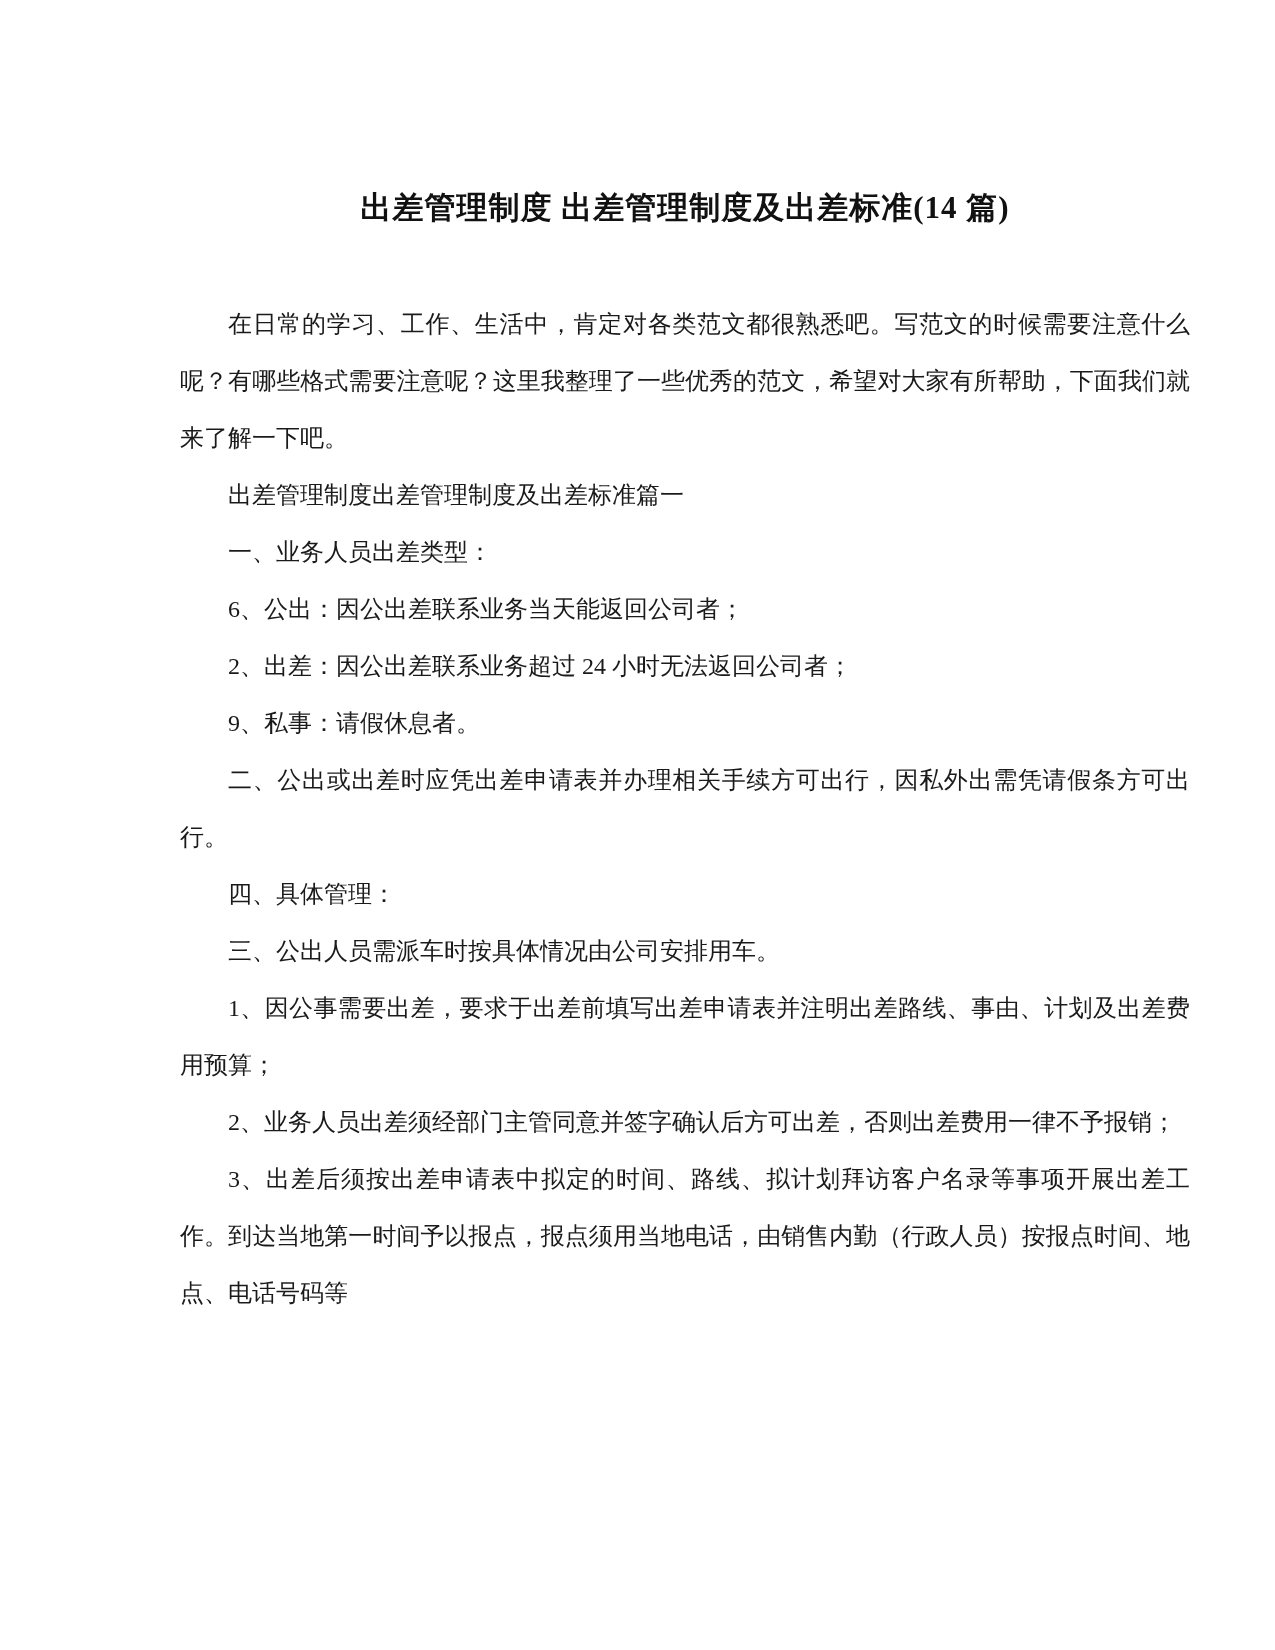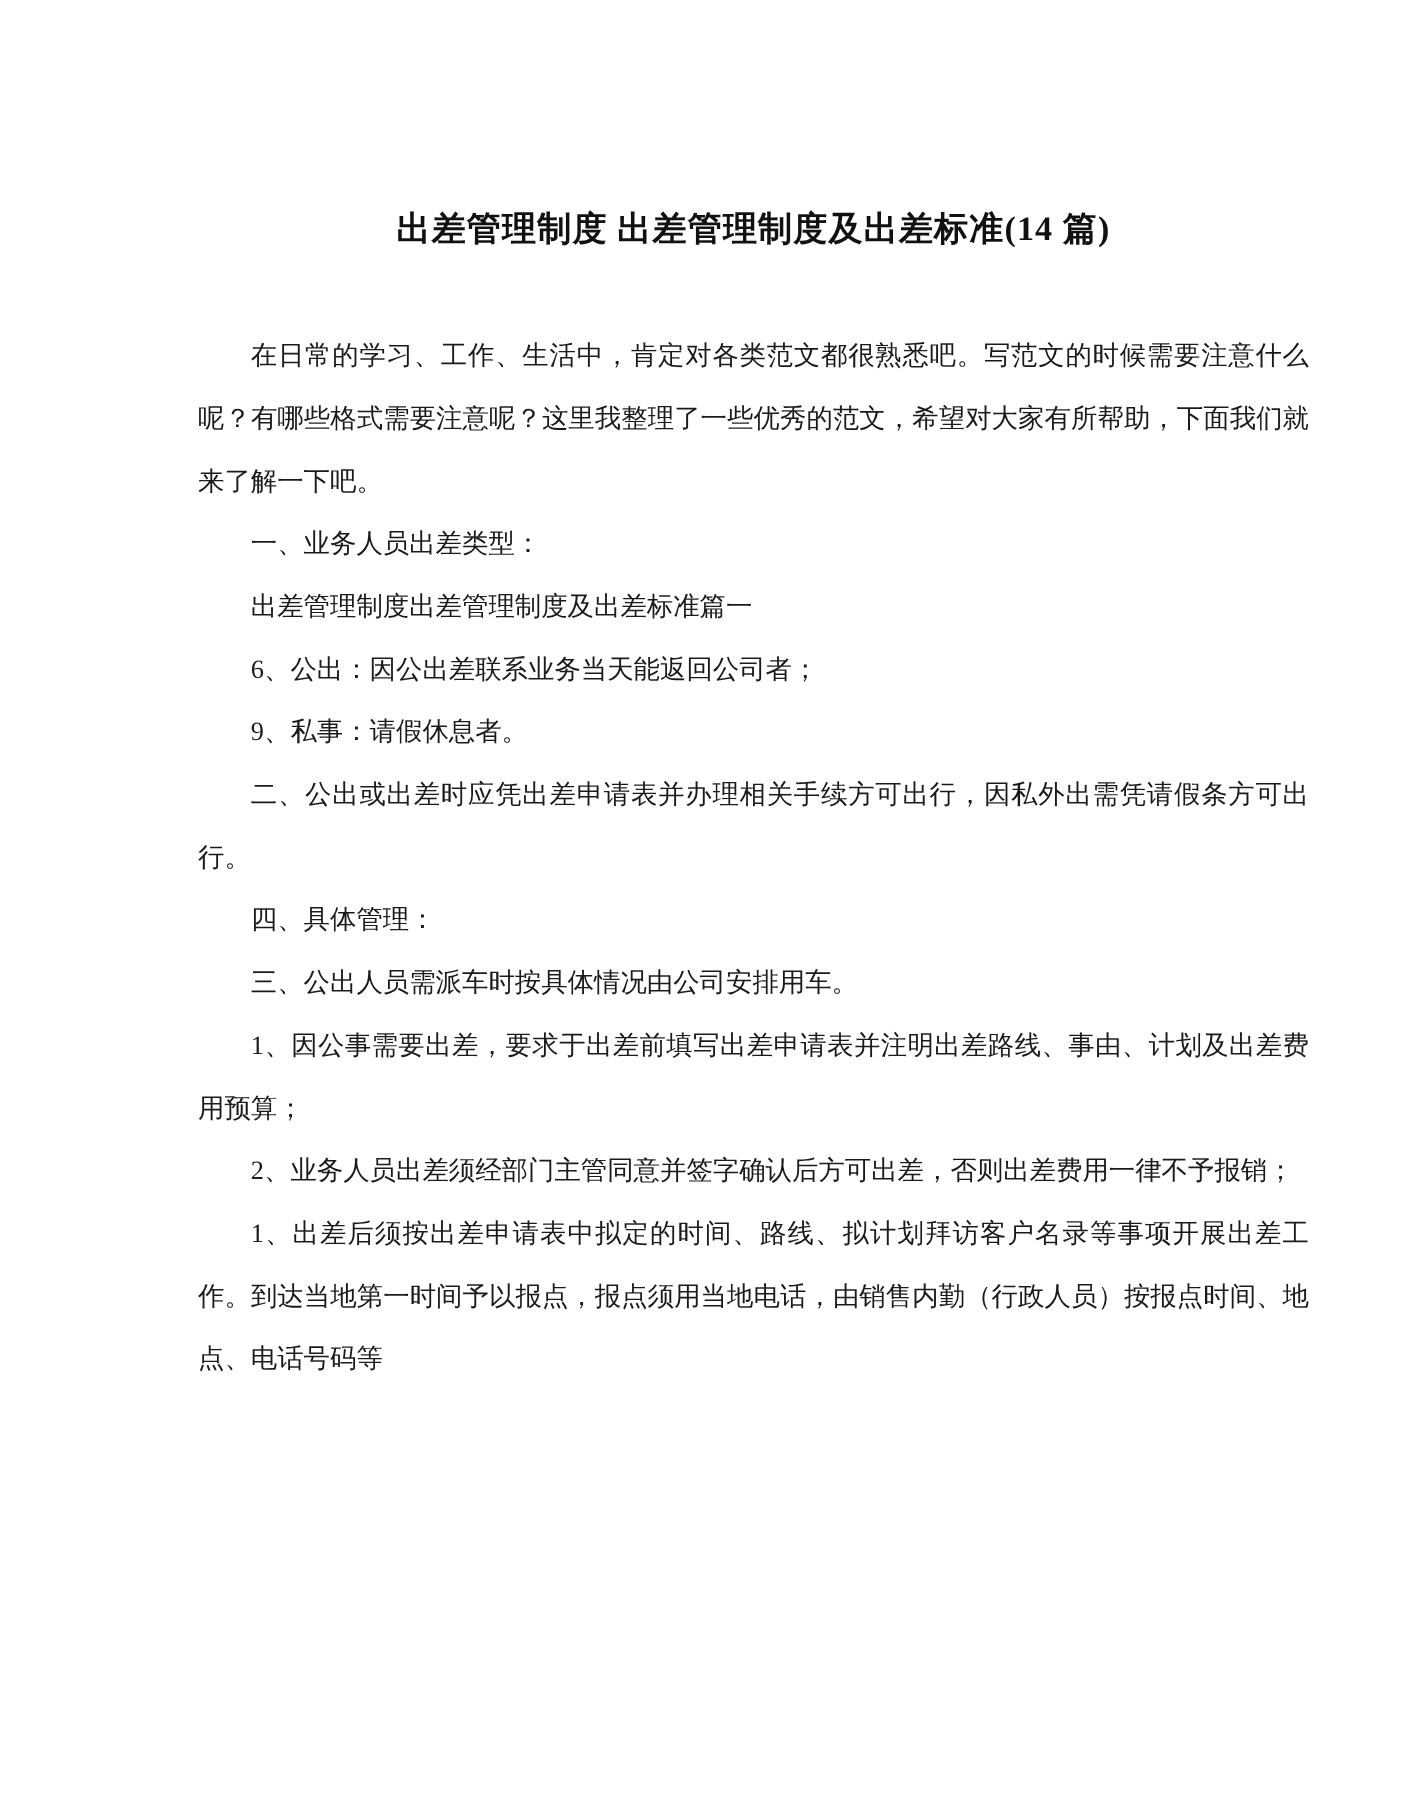--- a/index.html
+++ b/index.html
@@ -39,24 +39,25 @@
   }
 </style>
 </head>
 <body>
 
 <div class="page">
   <h1 class="doc-title">出差管理制度 出差管理制度及出差标准(14 篇)</h1>
 
   <div class="doc-body">
     <p>在日常的学习、工作、生活中，肯定对各类范文都很熟悉吧。写范文的时候需要注意什么呢？有哪些格式需要注意呢？这里我整理了一些优秀的范文，希望对大家有所帮助，下面我们就来了解一下吧。</p>
+    <p>出差管理制度出差管理制度及出差标准篇一</p>
     <p>一、业务人员出差类型：</p>
-    <p>出差管理制度出差管理制度及出差标准篇一</p>
     <p>6、公出：因公出差联系业务当天能返回公司者；</p>
+    <p>2、出差：因公出差联系业务超过 24 小时无法返回公司者；</p>
     <p>9、私事：请假休息者。</p>
     <p>二、公出或出差时应凭出差申请表并办理相关手续方可出行，因私外出需凭请假条方可出行。</p>
     <p>四、具体管理：</p>
     <p>三、公出人员需派车时按具体情况由公司安排用车。</p>
     <p>1、因公事需要出差，要求于出差前填写出差申请表并注明出差路线、事由、计划及出差费用预算；</p>
     <p>2、业务人员出差须经部门主管同意并签字确认后方可出差，否则出差费用一律不予报销；</p>
-    <p>1、出差后须按出差申请表中拟定的时间、路线、拟计划拜访客户名录等事项开展出差工作。到达当地第一时间予以报点，报点须用当地电话，由销售内勤（行政人员）按报点时间、地点、电话号码等</p>
+    <p>3、出差后须按出差申请表中拟定的时间、路线、拟计划拜访客户名录等事项开展出差工作。到达当地第一时间予以报点，报点须用当地电话，由销售内勤（行政人员）按报点时间、地点、电话号码等</p>
   </div>
 </div>
 
 </body></html>

